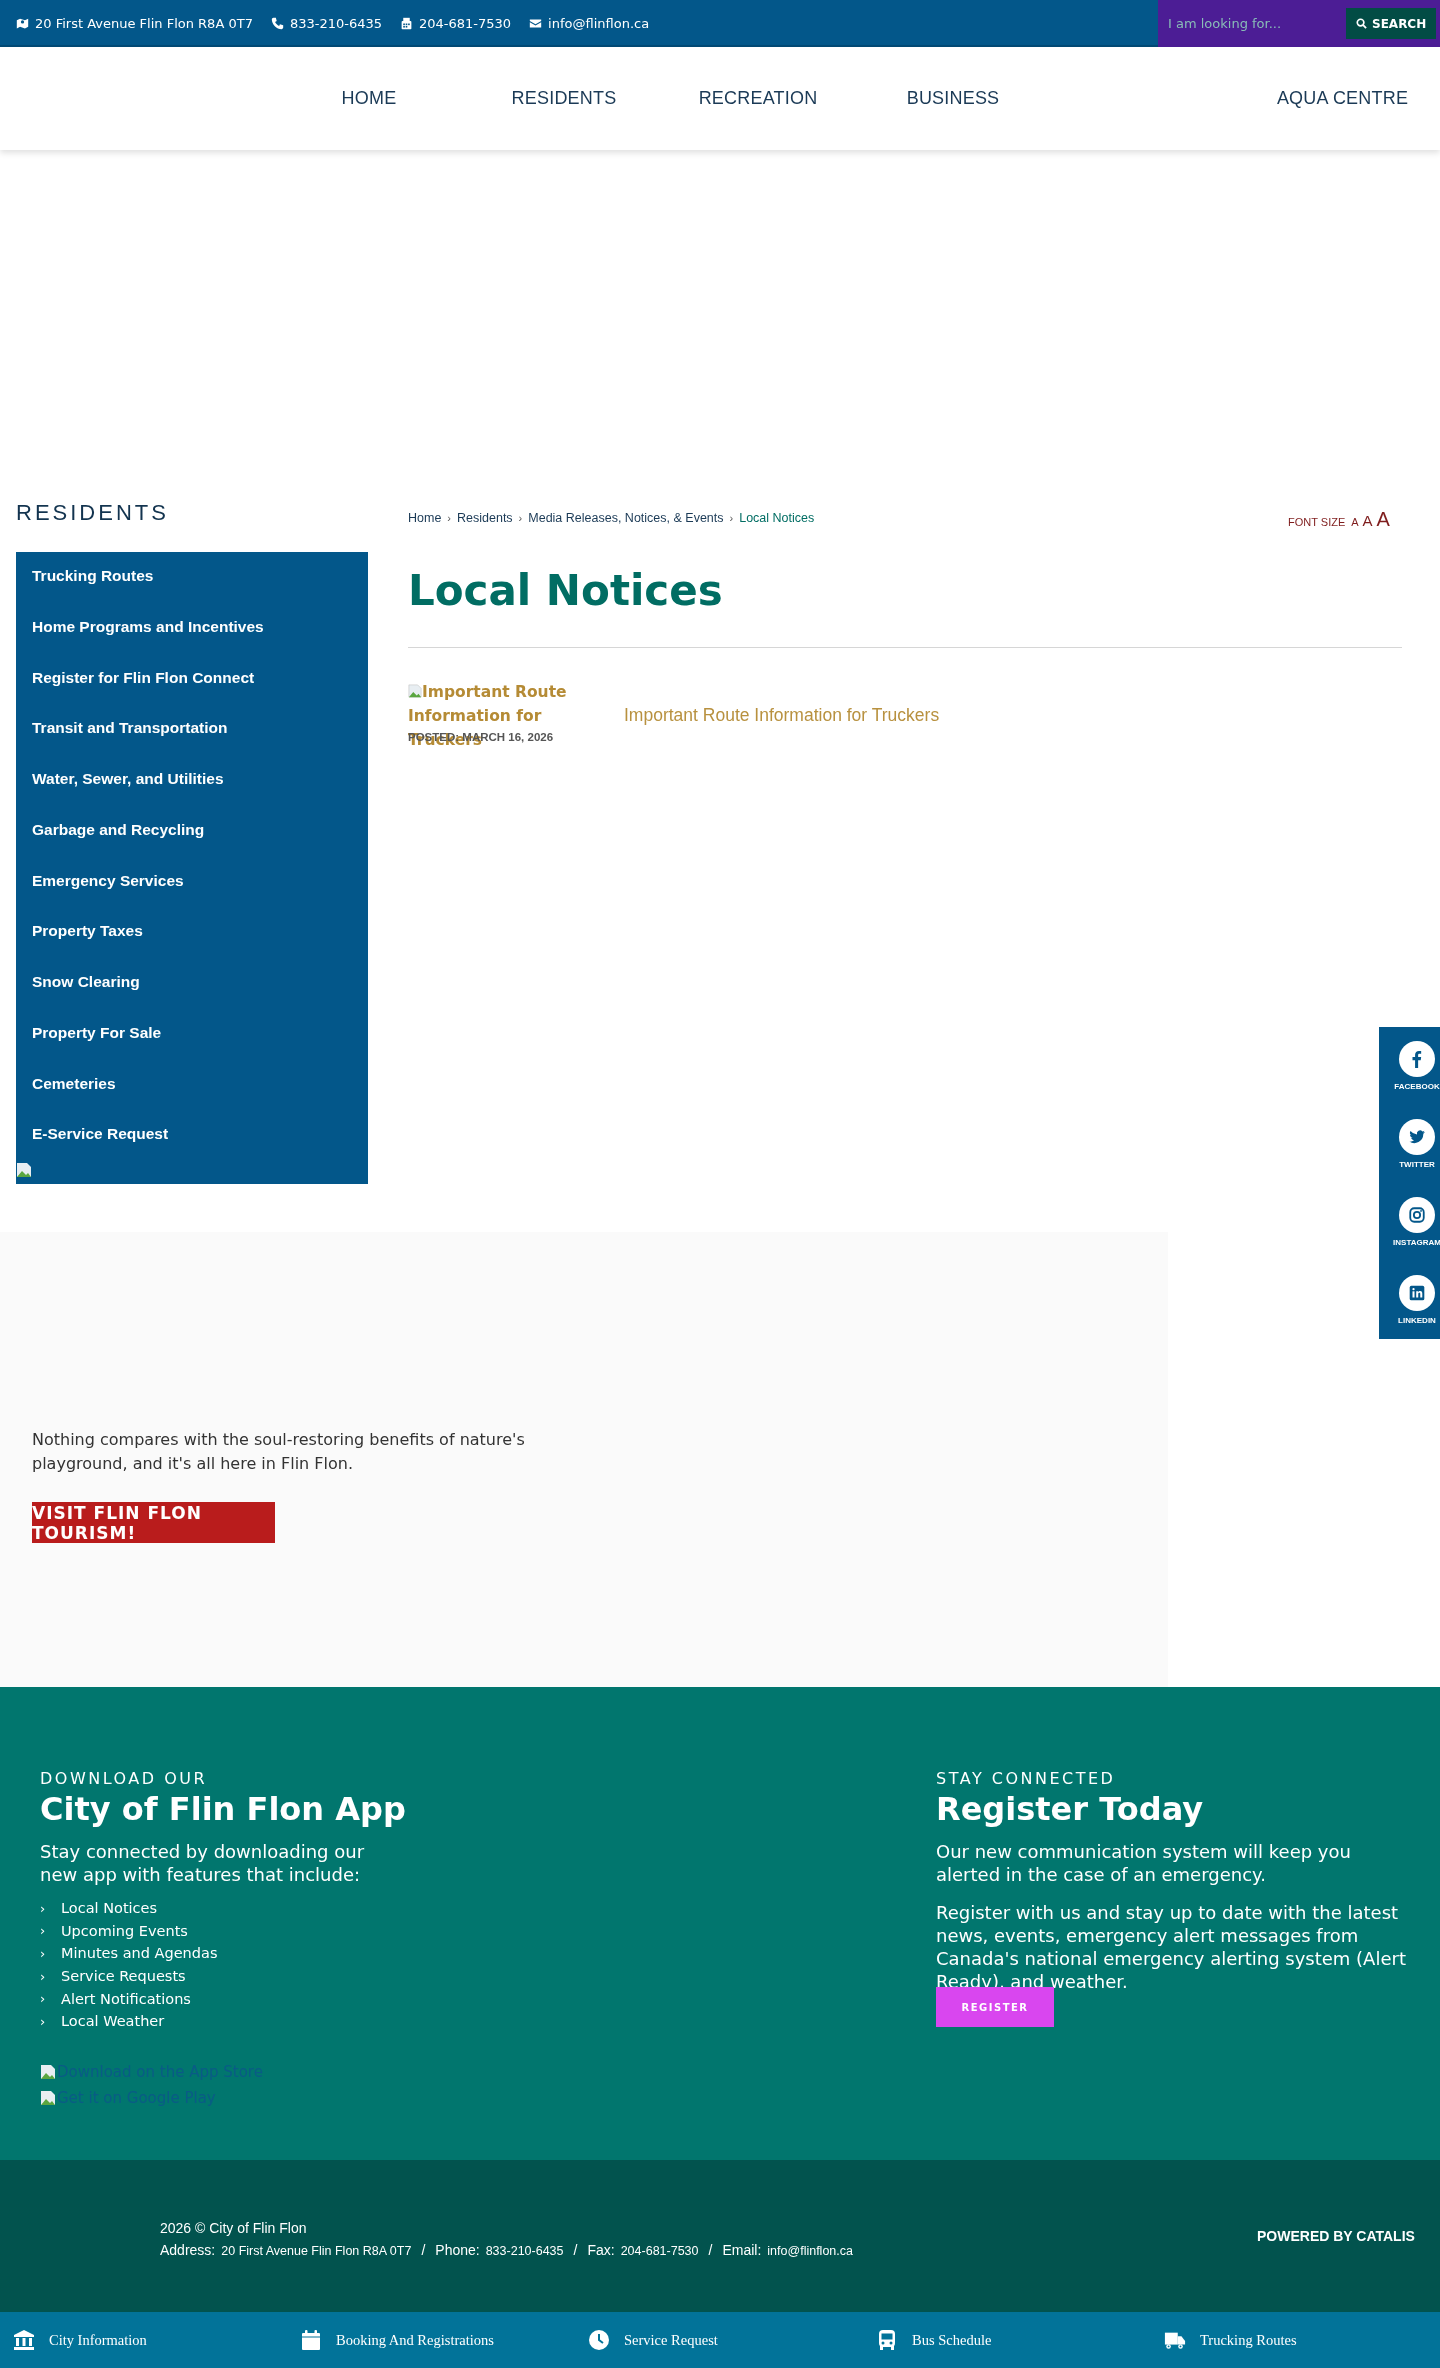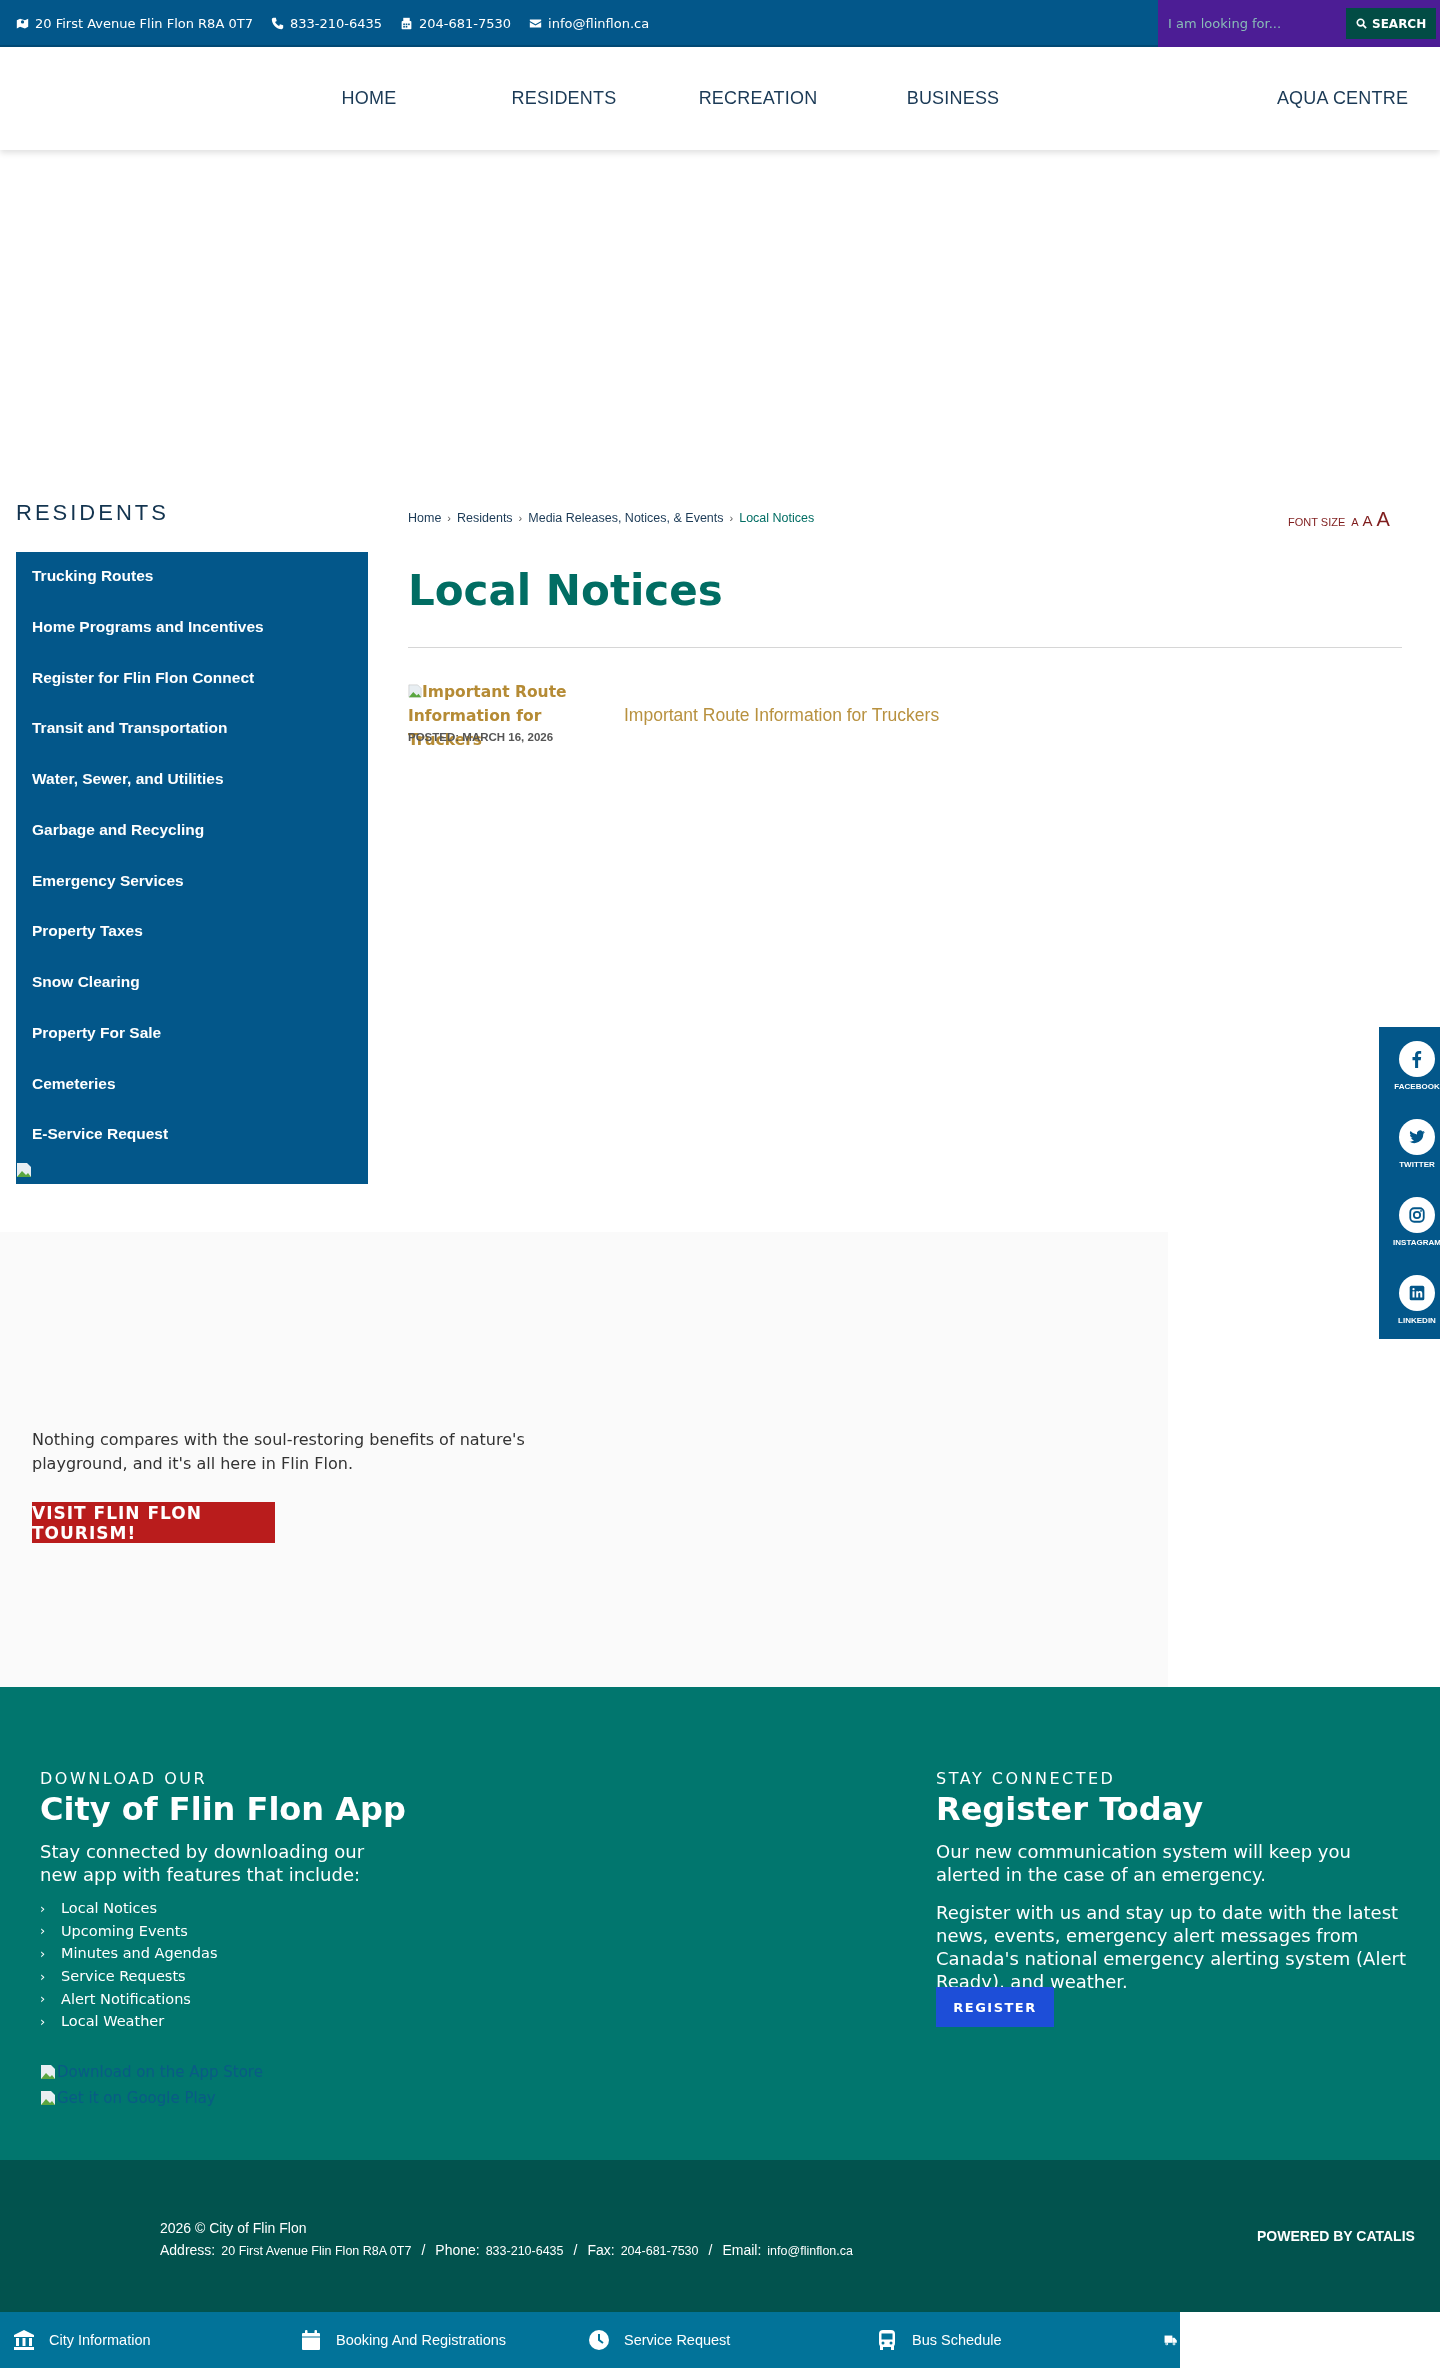--- a/index.html
+++ b/index.html
@@ -57,31 +57,31 @@
   
   .app { position: absolute; left: 0; top: 1687px; width: 1440px; height: 473px; background: #01766e; color: #fff; }
   .eyebrow { position: absolute; font-size: 16px; letter-spacing: 2.5px; font-family: "DejaVu Sans", sans-serif; }
   .bigh { position: absolute; font-size: 32px; font-weight: bold; font-family: "DejaVu Sans", sans-serif; }
   .para { position: absolute; font-size: 18px; line-height: 23px; font-family: "DejaVu Sans", sans-serif; }
   .feat-list { position: absolute; left: 40px; top: 210px; list-style: none; font-size: 14.5px; font-family: "DejaVu Sans", sans-serif; }
   .feat-list li { height: 22.6px; display: flex; align-items: center; }
   .feat-list .chev { width: 21px; font-size: 13px; }
   .store { position: absolute; left: 40px; font-size: 15px; color: #0a5b86; display: flex; align-items: center; font-family: "DejaVu Sans", sans-serif; }
   .store .bimg { width: 16px; height: 16px; margin-right: 1px; }
-  .register-btn { position: absolute; left: 936px; top: 300px; width: 118px; height: 40px; background: #1d4ed8; color: #fff; font-weight: bold; font-size: 13px; letter-spacing: 1.5px; display: flex; align-items: center; justify-content: center; font-family: "DejaVu Sans", sans-serif; }
+  .register-btn { position: absolute; left: 936px; top: 300px; width: 118px; height: 40px; background: #d946ef; color: #fff; font-weight: bold; font-size: 10px; letter-spacing: 1.5px; display: flex; align-items: center; justify-content: center; font-family: "DejaVu Sans", sans-serif; }
 
   
   .footer { position: absolute; left: 0; top: 2160px; width: 1440px; height: 152px; background: #02534e; color: #fff; font-family: "Liberation Sans", sans-serif; }
   .copy { position: absolute; left: 160px; top: 60px; font-size: 14px; }
   .addr { position: absolute; left: 160px; top: 82px; font-size: 14px; display: flex; gap: 6px; align-items: baseline; }
   .addr .val { font-size: 12.5px; }
   .powered { position: absolute; left: 1257px; top: 68px; font-size: 14px; font-weight: bold; }
 
   
-  .quick { position: absolute; left: 0; top: 2312px; width: 1180px; height: 56px; background: #027399; color: #fff; font-family: Liberation Sans, sans-serif; }
+  .quick { position: absolute; left: 0; top: 2312px; width: 1440px; height: 56px; background: #027399; color: #fff; font-family: Liberation Serif, serif; }
   .qitem { position: absolute; top: 0; height: 56px; display: flex; align-items: center; gap: 14px; font-size: 14.5px; }
   .qitem svg { width: 22px; height: 22px; fill: #fff; }
 </style>
 </head>
 <body>
 
 <div class="topbar">
   <div class="contact">
     <span class="contact-item">
       <svg viewBox="0 0 16 16">

